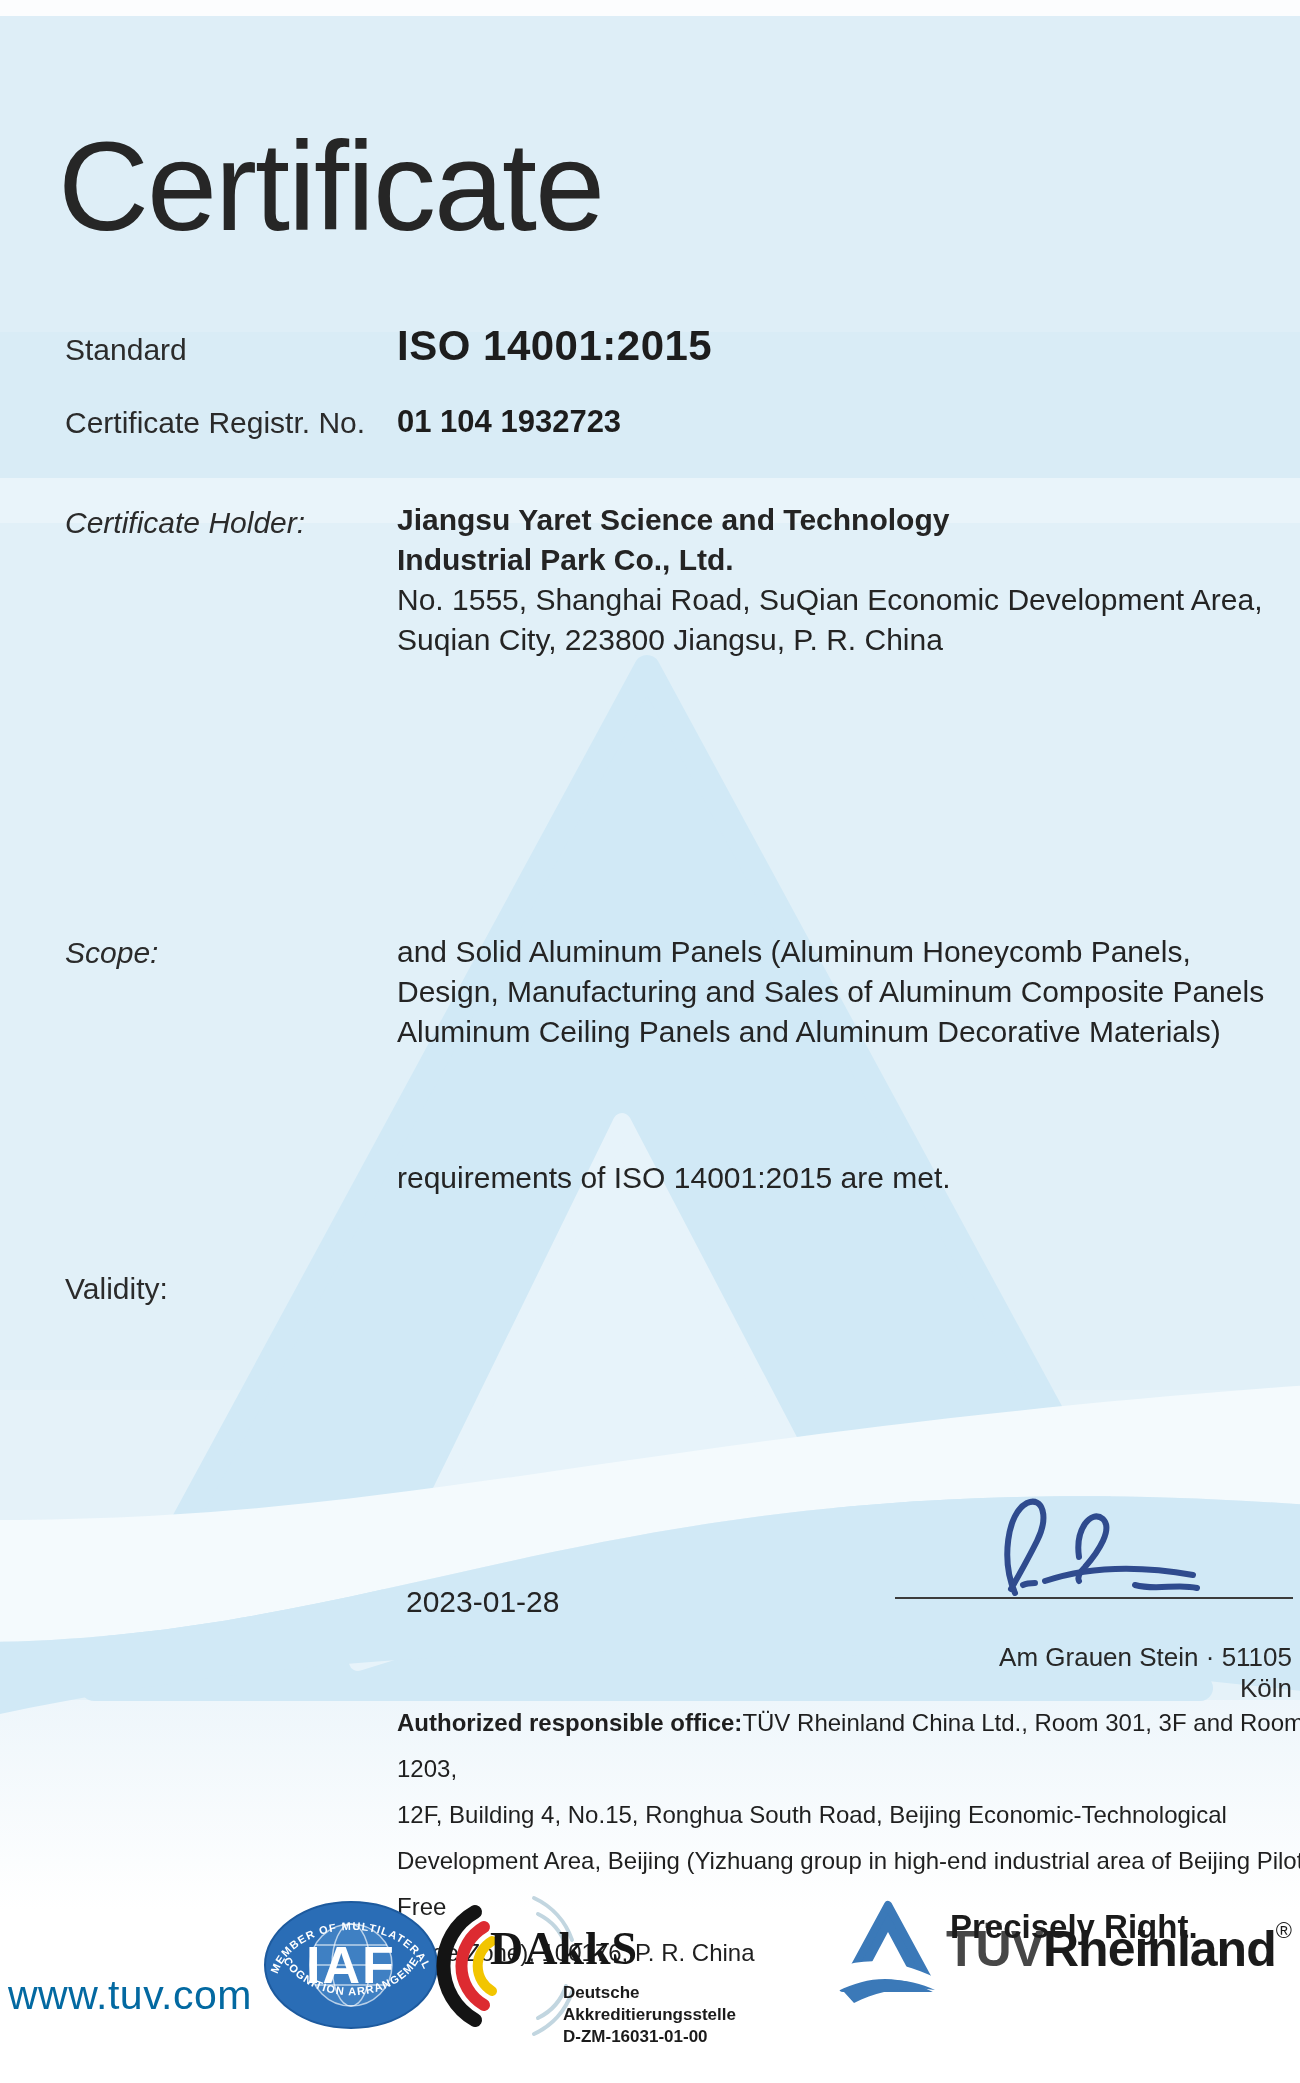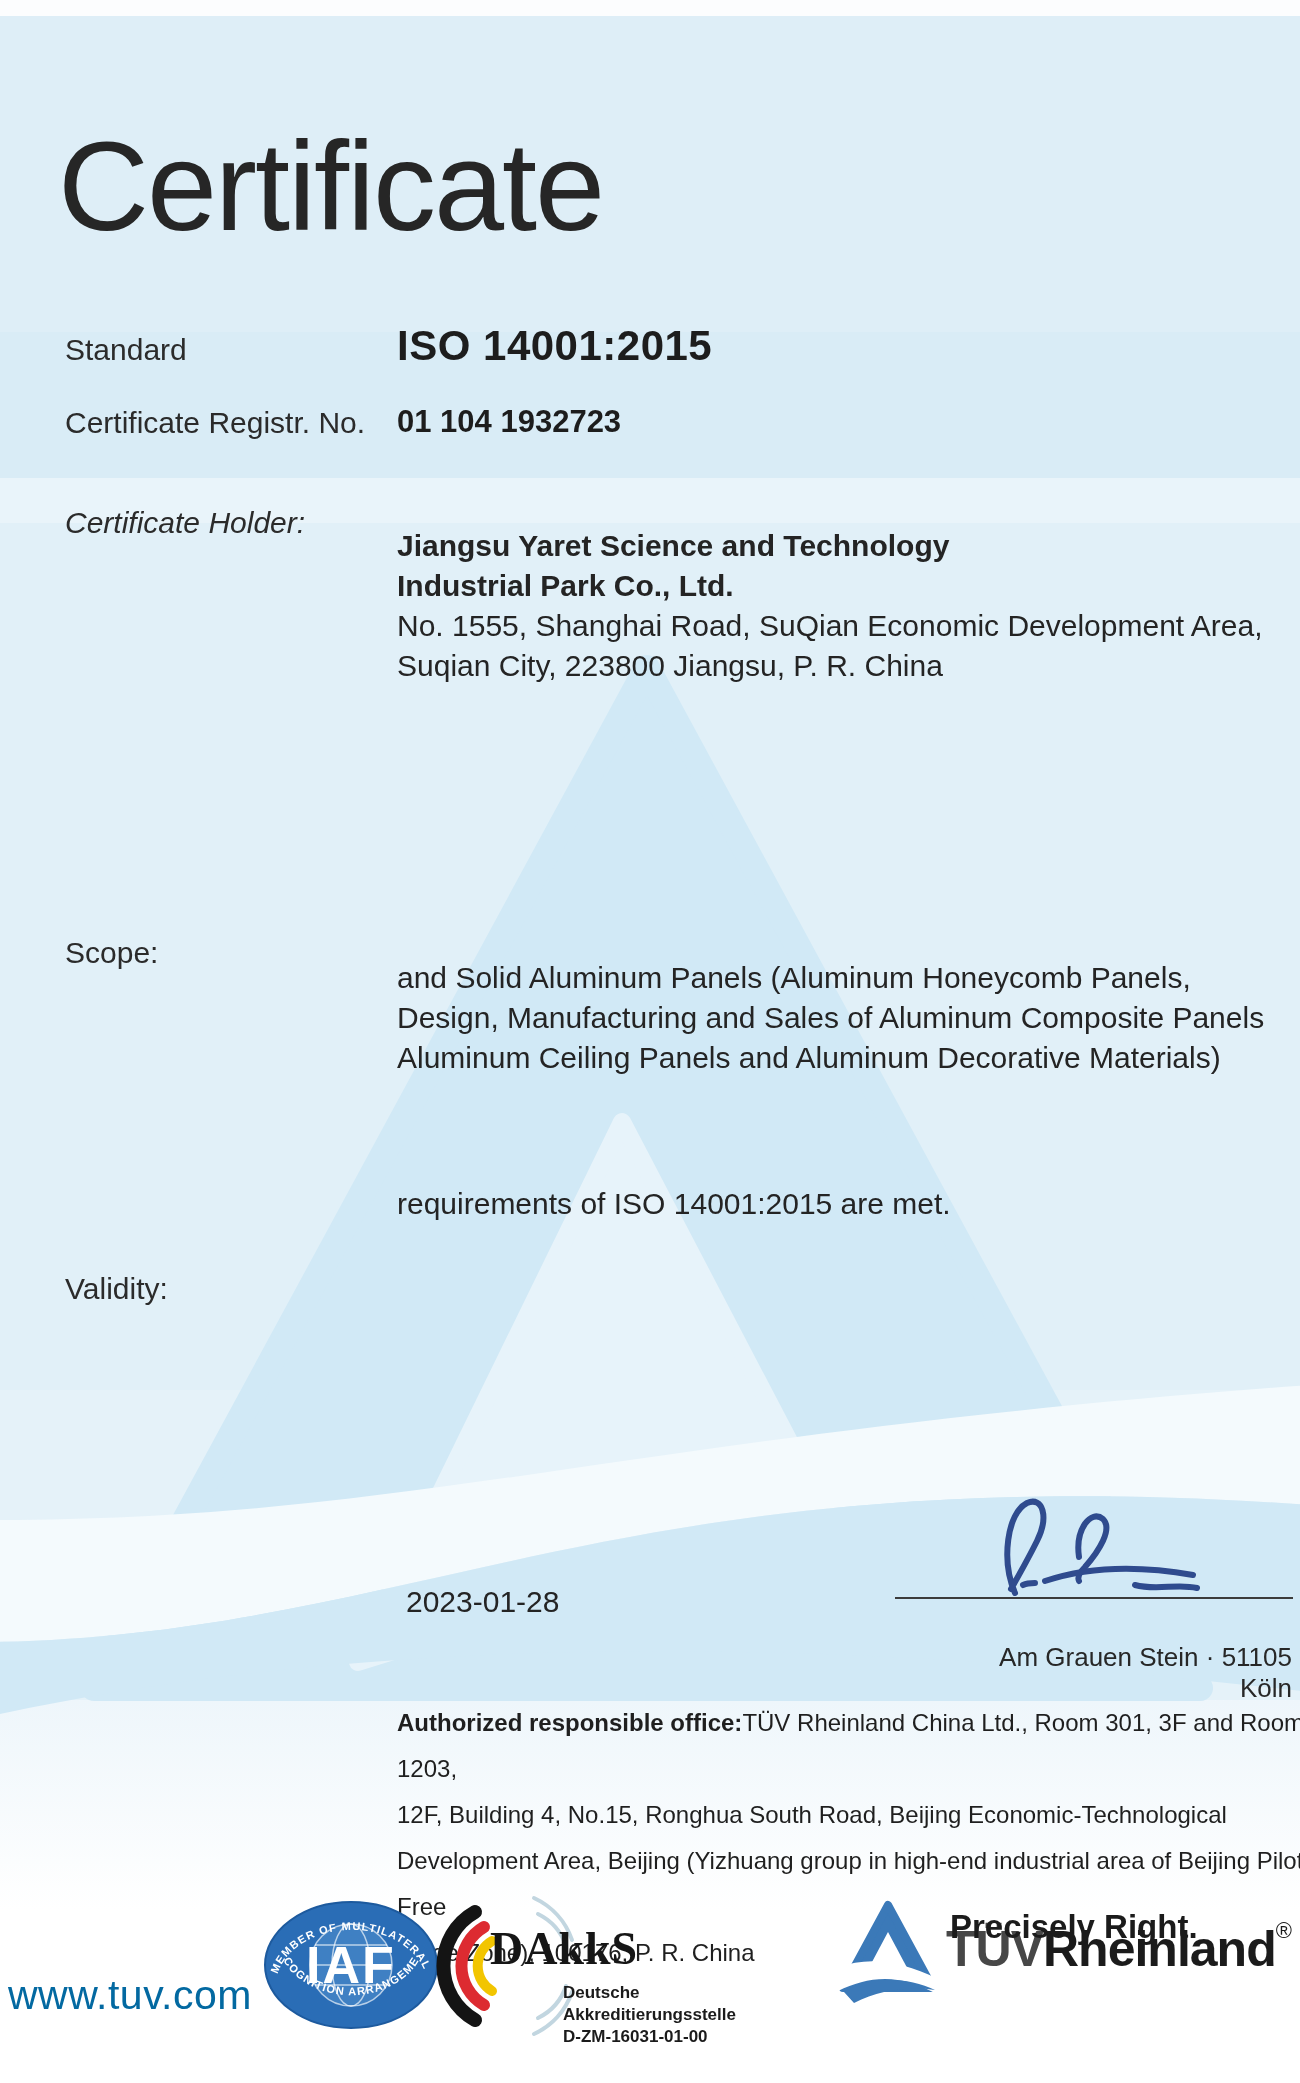--- a/index.html
+++ b/index.html
@@ -29,21 +29,21 @@
   #watermark{position:absolute;left:0;top:0;z-index:1;pointer-events:none;}
   .content{position:absolute;left:0;top:0;width:1300px;height:2083px;z-index:2;}
   .abs{position:absolute;}
   .doc-title{
     left:58px;top:118px;
     font-size:126px;line-height:1.1;
     letter-spacing:-2px;
     color:#262626;
   }
   .label{font-size:30px;color:#2b2b2b;}
-  .value{font-size:30px;color:#242424;line-height:40px;margin-top:26px;}
+  .value{font-size:30px;color:#242424;line-height:40px;}
   .bold{font-weight:bold;}
   .iso-value{font-size:42px;font-weight:bold;color:#1d1d1d;letter-spacing:0.5px;}
   .reg-value{font-size:31px;font-weight:bold;color:#1d1d1d;}
   .date{font-size:30px;color:#242424;}
   .sig-line{background:#3c3c3c;height:2px;}
   .issuer{font-size:26px;color:#272727;text-align:right;width:310px;}
   .auth{font-size:24px;color:#1f1f1f;line-height:46px;width:910px;}
   .website{font-size:41px;color:#0369a1;letter-spacing:0.5px;}
   .dakks-word{font-family:"Liberation Serif", serif;font-weight:bold;font-size:46px;color:#161616;letter-spacing:1px;}
   .dakks-small{font-size:17px;font-weight:bold;color:#1b1b1b;line-height:22px;}
@@ -84,21 +84,21 @@
     <div class="abs reg-value" style="left:397px;top:404px;">01 104 1932723</div>
 
     <div class="abs label" style="left:65px;top:506px;font-style:italic;">Certificate Holder:</div>
     <div class="abs value" style="left:397px;top:500px;">
       <div class="bold">Jiangsu Yaret Science and Technology</div>
       <div class="bold">Industrial Park Co., Ltd.</div>
       <div>No. 1555, Shanghai Road, SuQian Economic Development Area,</div>
       <div>Suqian City, 223800 Jiangsu, P. R. China</div>
     </div>
 
-    <div class="abs label" style="left:65px;top:936px;">Scope:</div>
+    <div class="abs label" style="left:65px;top:936px;font-style:italic;">Scope:</div>
     <div class="abs value" style="left:397px;top:932px;">
       <div>and Solid Aluminum Panels (Aluminum Honeycomb Panels,</div>
       <div>Design, Manufacturing and Sales of Aluminum Composite Panels</div>
       <div>Aluminum Ceiling Panels and Aluminum Decorative Materials)</div>
     </div>
 
     <div class="abs value" style="left:397px;top:1158px;">
       <div>requirements of ISO 14001:2015 are met.</div>
     </div>
 

